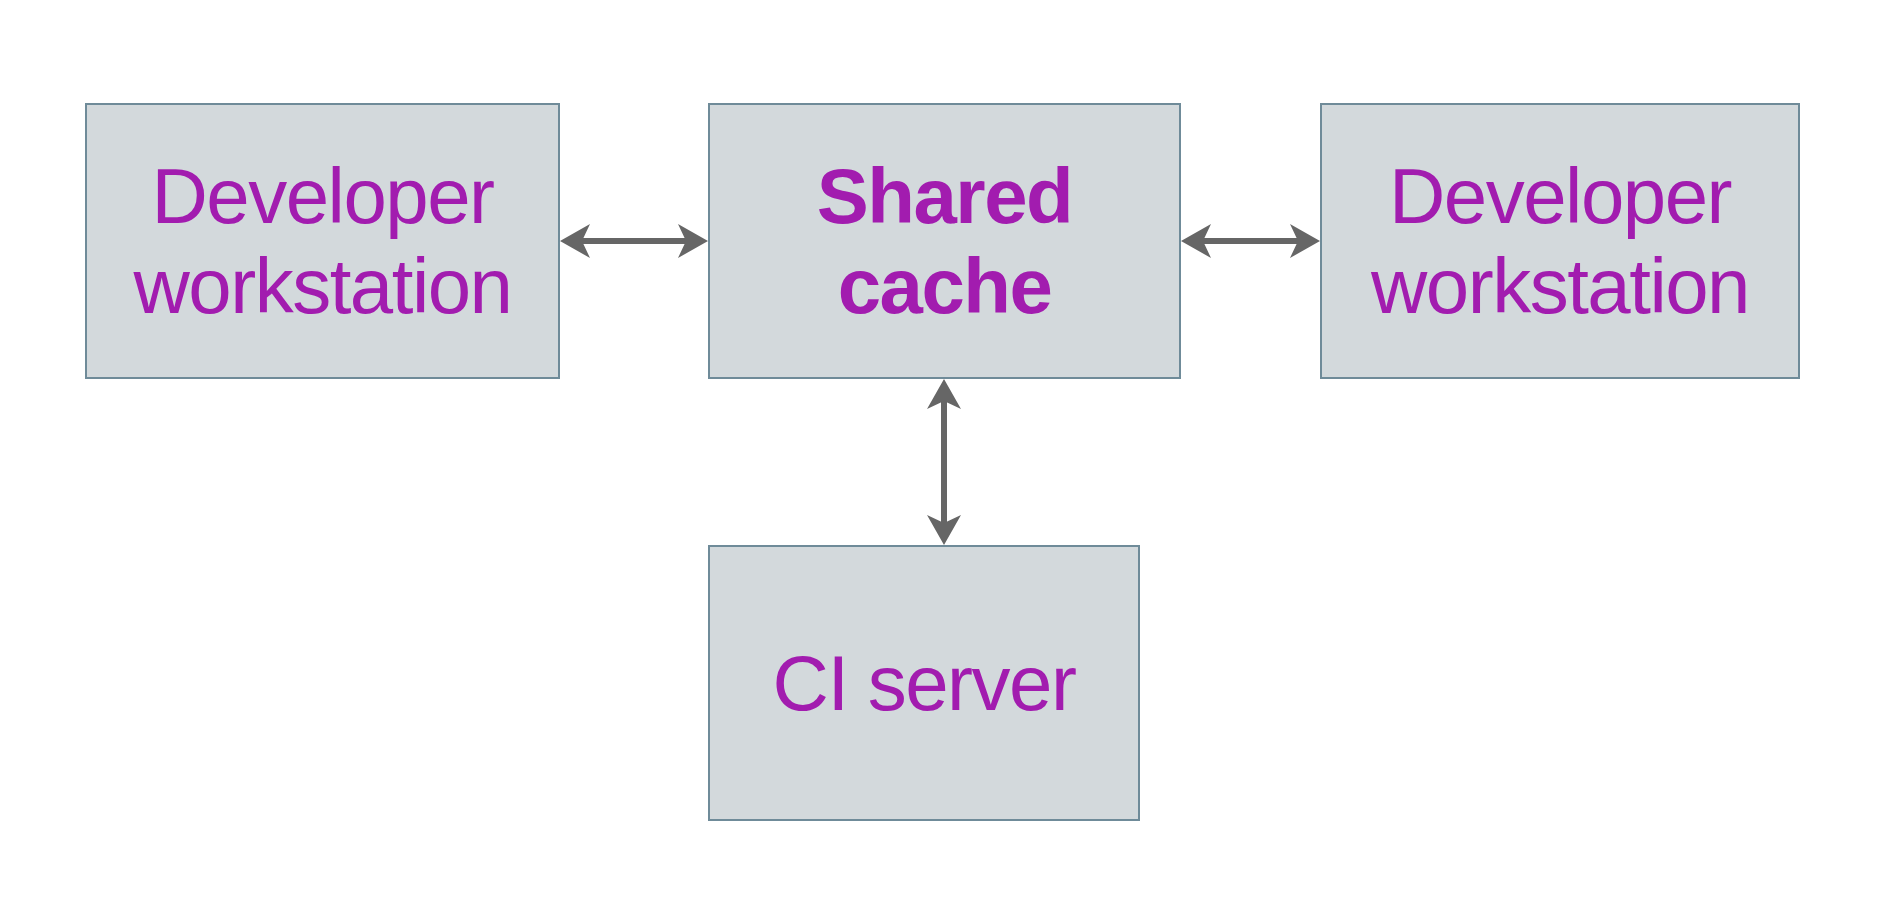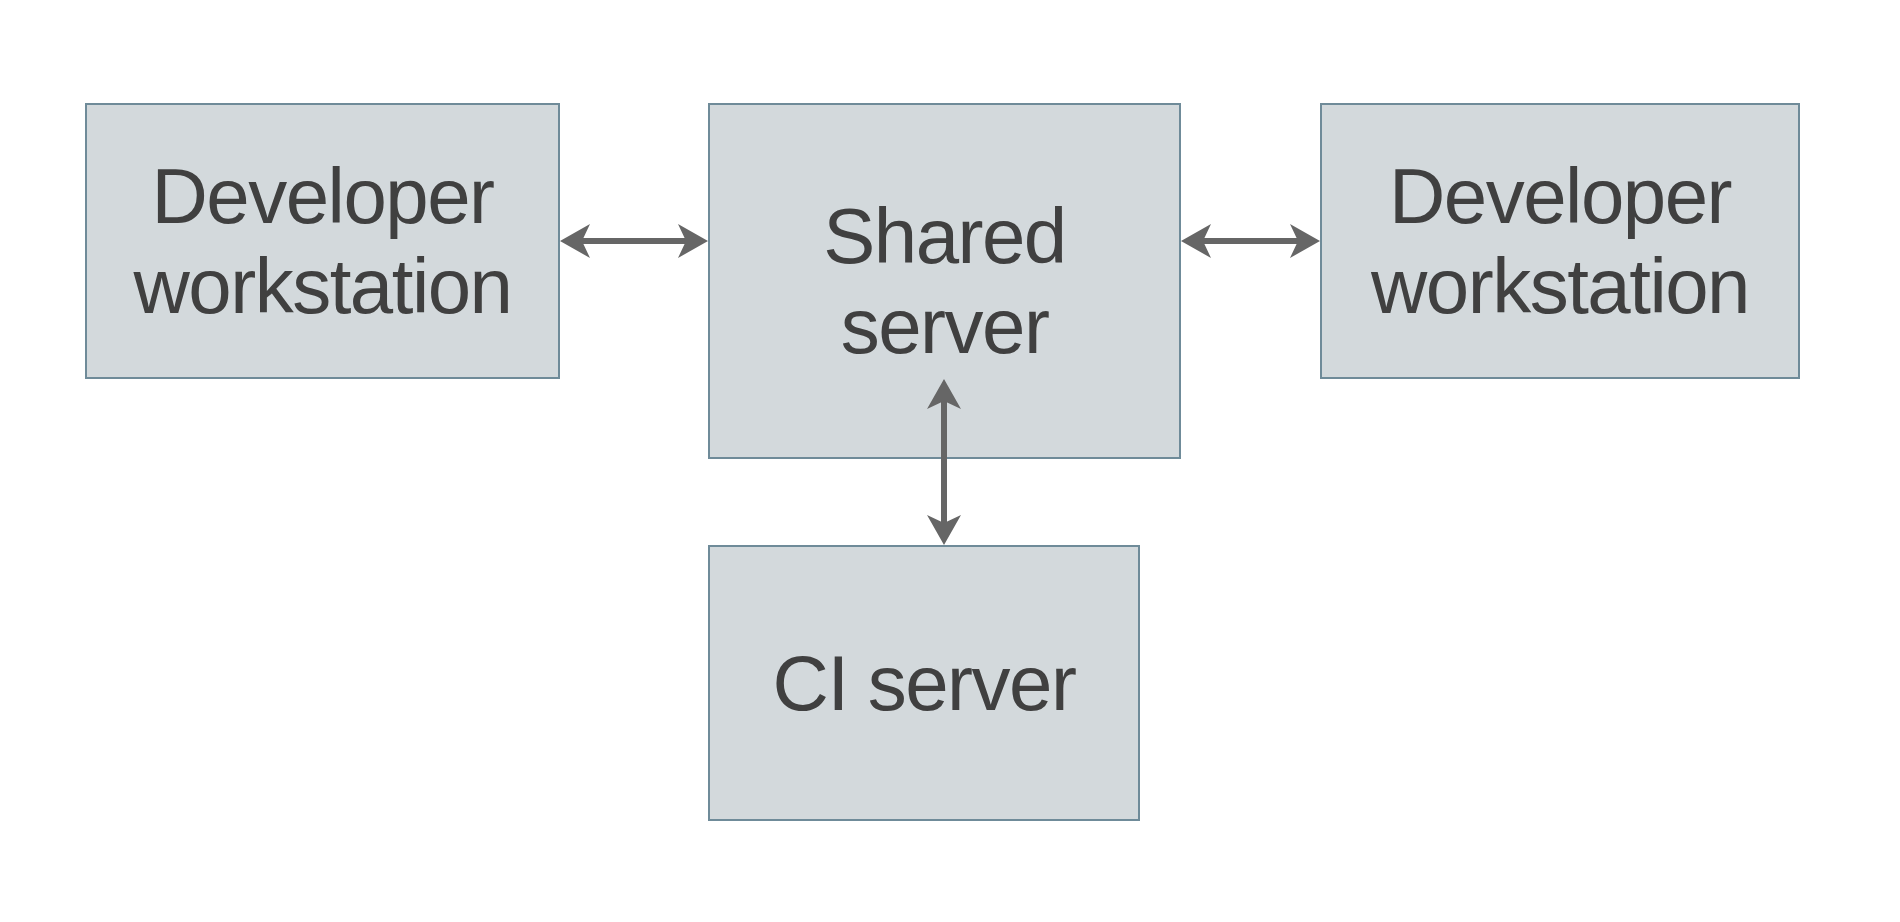--- a/index.html
+++ b/index.html
@@ -19,30 +19,30 @@
     position: absolute;
     box-sizing: border-box;
     background: #d3d9dc;
     border: 2px solid #6f8b99;
     display: flex;
     align-items: center;
     justify-content: center;
     text-align: center;
   }
   .node-label {
-    color: #404040;
+    color: #a21caf;
     font-size: 78px;
     line-height: 1.16;
     letter-spacing: -1.5px;
     white-space: nowrap;
   }
   .node-label span { display: block; }
   .node-label span:empty { display: none; }
   .node-left   { left: 85px;   top: 103px; width: 475px; height: 276px; }
-  .node-center { left: 708px;  top: 103px; width: 473px; height: 356px; }
+  .node-center { left: 708px;  top: 103px; width: 473px; height: 276px; font-weight: bold; }
   .node-right  { left: 1320px; top: 103px; width: 480px; height: 276px; }
   .node-ci     { left: 708px;  top: 545px; width: 432px; height: 276px; }
   .arrow { position: absolute; display: block; }
   .arrow-left  { left: 560px;  top: 219px; }
   .arrow-right { left: 1181px; top: 219px; }
   .arrow-down  { left: 922px;  top: 379px; }
   .arrow line    { stroke: #666666; stroke-width: 6; }
   .arrow polygon { fill: #666666; }
 </style>
 </head>
@@ -53,21 +53,21 @@
   <div class="node node-left">
     <div class="node-label">
       <span>Developer</span>
       <span>workstation</span>
     </div>
   </div>
 
   <div class="node node-center">
     <div class="node-label">
       <span>Shared</span>
-      <span>server</span>
+      <span>cache</span>
     </div>
   </div>
 
   <div class="node node-right">
     <div class="node-label">
       <span>Developer</span>
       <span>workstation</span>
     </div>
   </div>
 

